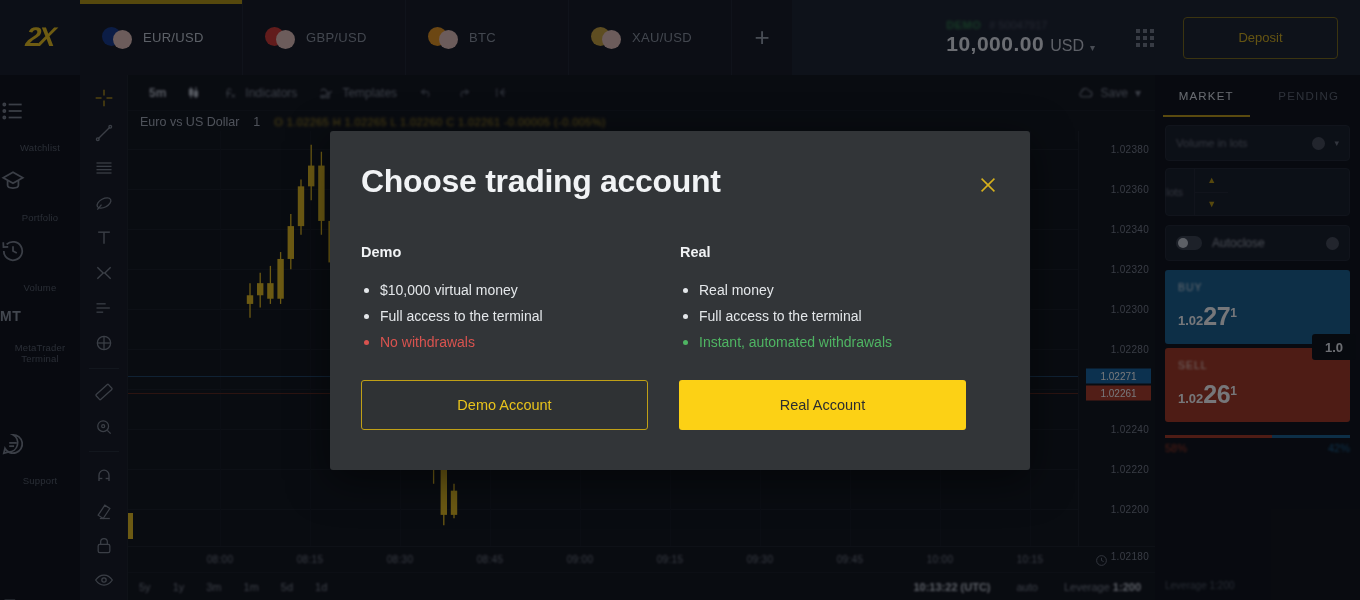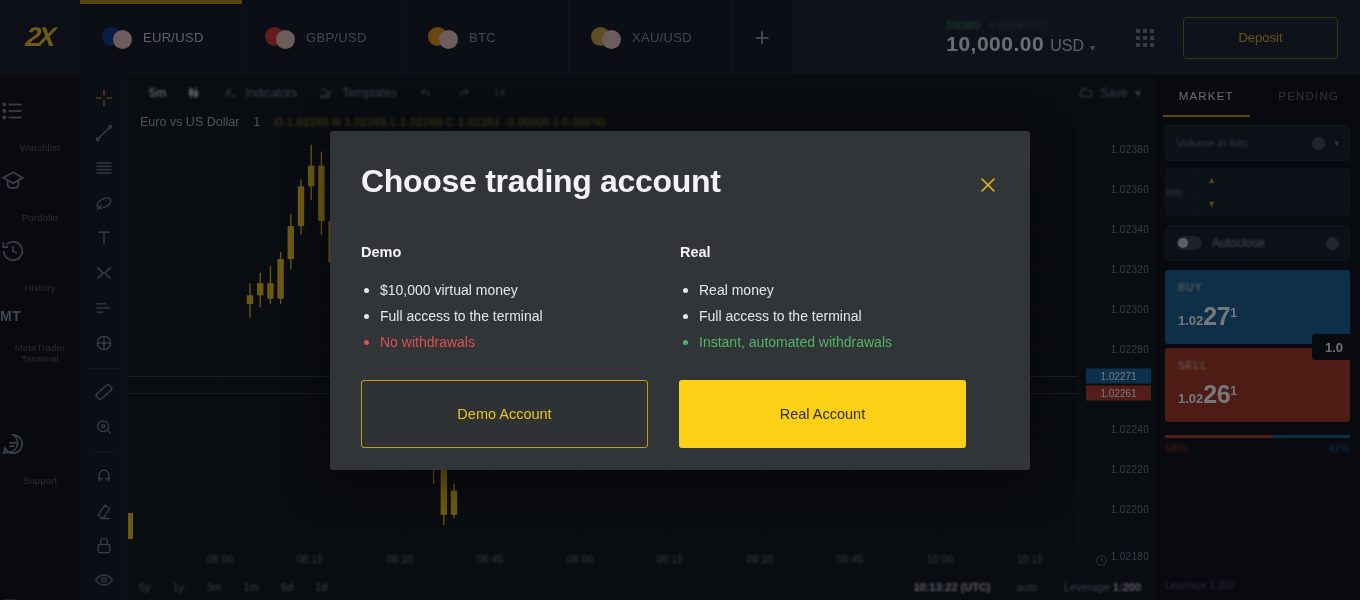--- a/index.html
+++ b/index.html
@@ -228,21 +228,21 @@
   .col li { position:relative; padding-left:19px; font-size:14px; line-height:26px;
             color:#e4e7ea; }
   .col li:before { content:""; position:absolute; left:3px; top:11px; width:5px; height:5px;
                    border-radius:50%; background:#e4e7ea; }
   .col li.neg { color:#d9534f; }
   .col li.neg:before { background:#d9534f; }
   .col li.pos { color:#4fb563; }
   .col li.pos:before { background:#4fb563; }
   .modal-btns { position:absolute; left:31px; top:249px; width:638px;
                 display:flex; gap:31px; }
-  .mbtn { width:287px; height:68px; border-radius:3px; font-size:14.5px;
+  .mbtn { width:287px; height:50px; border-radius:3px; font-size:14.5px;
           display:flex; align-items:center; justify-content:center; cursor:pointer; }
   .mbtn.demo { background:#2f3234; border:1px solid #c0a016; color:#e8c31c; }
   .mbtn.real { background:#fcd115; color:#2b2d30; }
 </style>
 </head>
 <body>
 
 <div id="app">
 
   <div class="topbar">
@@ -346,21 +346,21 @@
     </div>
 
     <div class="nav-item">
       <span class="nav-ico">
         <svg width="26" height="26" viewBox="0 0 24 24" fill="none" stroke="#7d838e" stroke-width="1.6">
           <path d="M3.5 12 a8.5 8.5 0 1 0 2.6 -6.1"></path>
             <polyline points="3,4 3.2,8.4 7.6,8.2"></polyline>
           <polyline points="12,7.5 12,12 15.5,13.8"></polyline>
         </svg>
       </span>
-      <span class="nav-label">History</span>
+      <span class="nav-label">Volume</span>
     </div>
 
     <div class="nav-item">
       <span class="nav-mt">MT</span>
       <span class="nav-label">MetaTrader Terminal</span>
     </div>
 
     <div class="nav-spacer"></div>
 
     <div class="nav-item">

